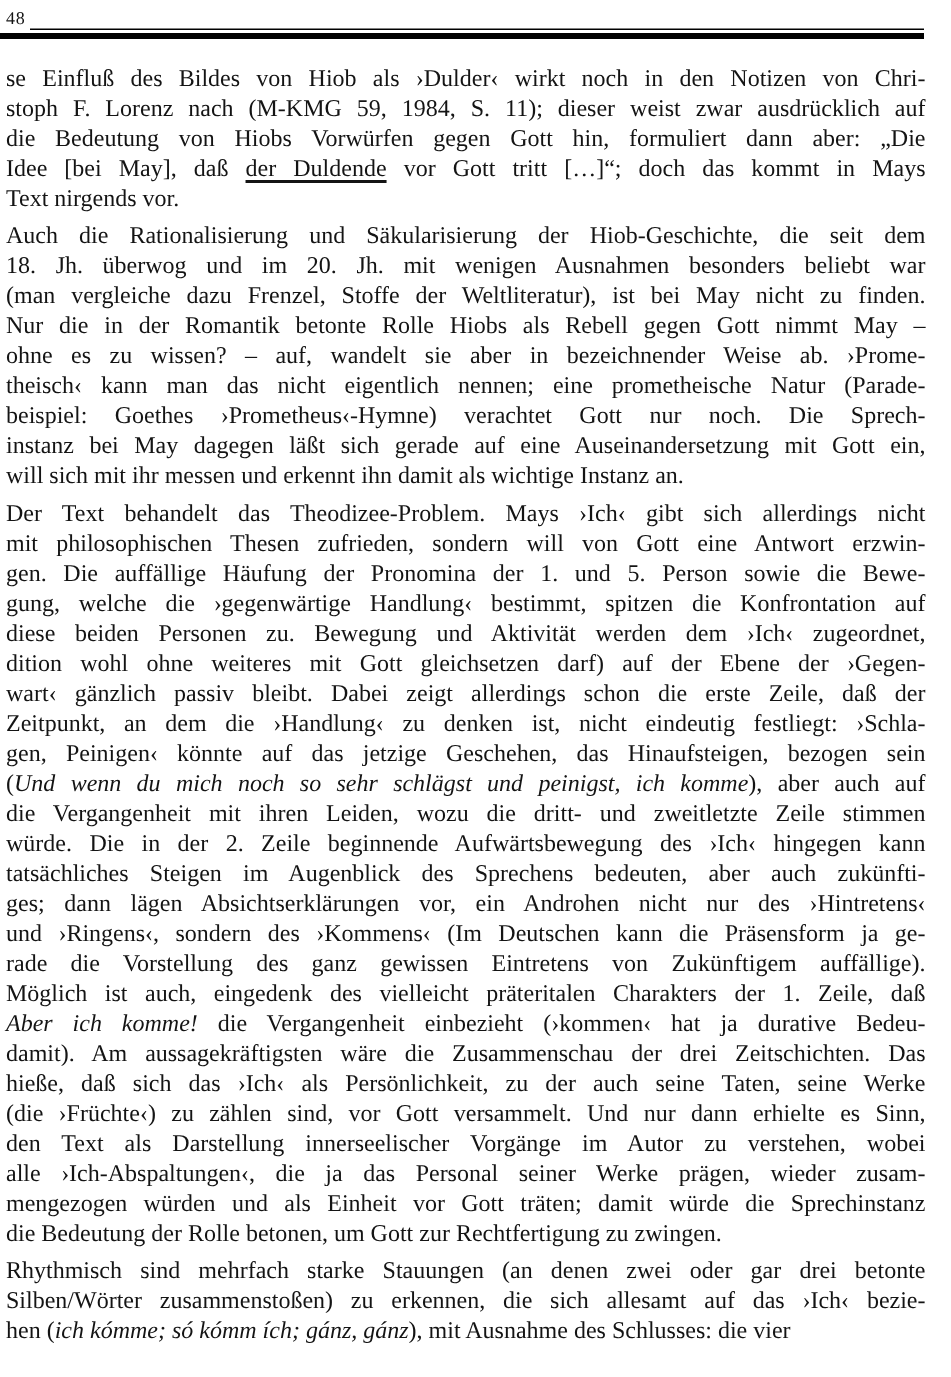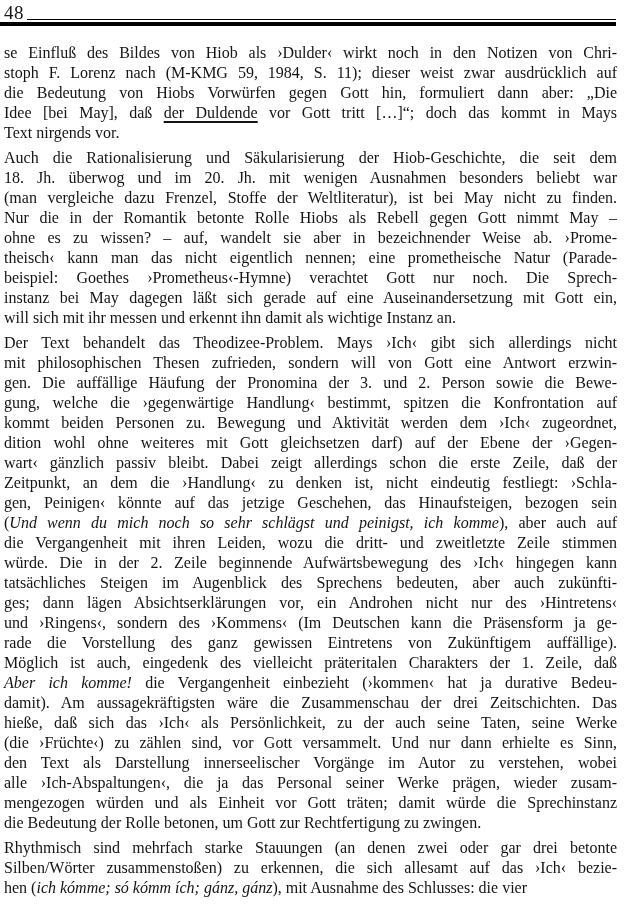--- a/index.html
+++ b/index.html
@@ -13,21 +13,21 @@
     overflow: hidden;
     box-sizing: border-box;
   }
   .page-header {
     display: flex;
     align-items: flex-end;
     padding: 3px 18px 0 4px;
     height: 17px;
   }
   .page-number {
-    font-size: 19px;
+    font-size: 12px;
     line-height: 15px;
     letter-spacing: 0.5px;
     padding-right: 3px;
     margin-top: 19px;
   }
   .header-thin-rule {
     flex: 1;
     height: 0;
     border-bottom: 1.5px solid #000;
   }
@@ -79,23 +79,23 @@
         <div class="line"><span>Nur die in der Romantik betonte Rolle Hiobs als Rebell gegen Gott nimmt May –</span></div>
         <div class="line"><span>ohne es zu wissen? – auf, wandelt sie aber in bezeichnender Weise ab. ›Prome-</span></div>
         <div class="line"><span>theisch‹ kann man das nicht eigentlich nennen; eine prometheische Natur (Parade-</span></div>
         <div class="line"><span>beispiel: Goethes ›Prometheus‹-Hymne) verachtet Gott nur noch. Die Sprech-</span></div>
         <div class="line"><span>instanz bei May dagegen läßt sich gerade auf eine Auseinandersetzung mit Gott ein,</span></div>
         <div class="line last-line"><span>will sich mit ihr messen und erkennt ihn damit als wichtige Instanz an.</span></div>
       </div>
       <div class="paragraph">
         <div class="line"><span>Der Text behandelt das Theodizee-Problem. Mays ›Ich‹ gibt sich allerdings nicht</span></div>
         <div class="line"><span>mit philosophischen Thesen zufrieden, sondern will von Gott eine Antwort erzwin-</span></div>
-        <div class="line"><span>gen. Die auffällige Häufung der Pronomina der 3. und 2. Person sowie die Bewe-</span></div>
+        <div class="line"><span>gen. Die auffällige Häufung der Pronomina der 1. und 5. Person sowie die Bewe-</span></div>
         <div class="line"><span>gung, welche die ›gegenwärtige Handlung‹ bestimmt, spitzen die Konfrontation auf</span></div>
-        <div class="line"><span>kommt beiden Personen zu. Bewegung und Aktivität werden dem ›Ich‹ zugeordnet,</span></div>
+        <div class="line"><span>diese beiden Personen zu. Bewegung und Aktivität werden dem ›Ich‹ zugeordnet,</span></div>
         <div class="line"><span>dition wohl ohne weiteres mit Gott gleichsetzen darf) auf der Ebene der ›Gegen-</span></div>
         <div class="line"><span>wart‹ gänzlich passiv bleibt. Dabei zeigt allerdings schon die erste Zeile, daß der</span></div>
         <div class="line"><span>Zeitpunkt, an dem die ›Handlung‹ zu denken ist, nicht eindeutig festliegt: ›Schla-</span></div>
         <div class="line"><span>gen, Peinigen‹ könnte auf das jetzige Geschehen, das Hinaufsteigen, bezogen sein</span></div>
         <div class="line"><span>(</span><span class="it">Und wenn du mich noch so sehr schlägst und peinigst, ich komme</span><span>), aber auch auf</span></div>
         <div class="line"><span>die Vergangenheit mit ihren Leiden, wozu die dritt- und zweitletzte Zeile stimmen</span></div>
         <div class="line"><span>würde. Die in der 2. Zeile beginnende Aufwärtsbewegung des ›Ich‹ hingegen kann</span></div>
         <div class="line"><span>tatsächliches Steigen im Augenblick des Sprechens bedeuten, aber auch zukünfti-</span></div>
         <div class="line"><span>ges; dann lägen Absichtserklärungen vor, ein Androhen nicht nur des ›Hintretens‹</span></div>
         <div class="line"><span>und ›Ringens‹, sondern des ›Kommens‹ (Im Deutschen kann die Präsensform ja ge-</span></div>

